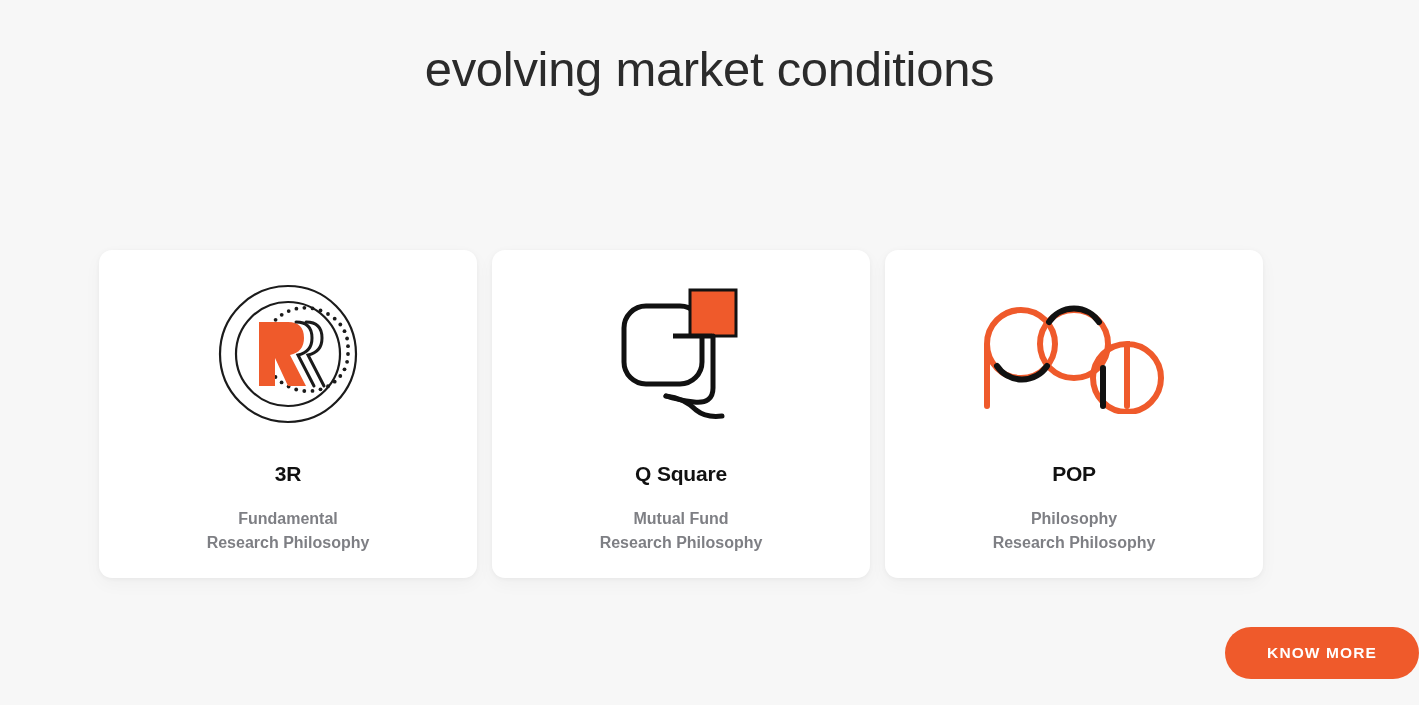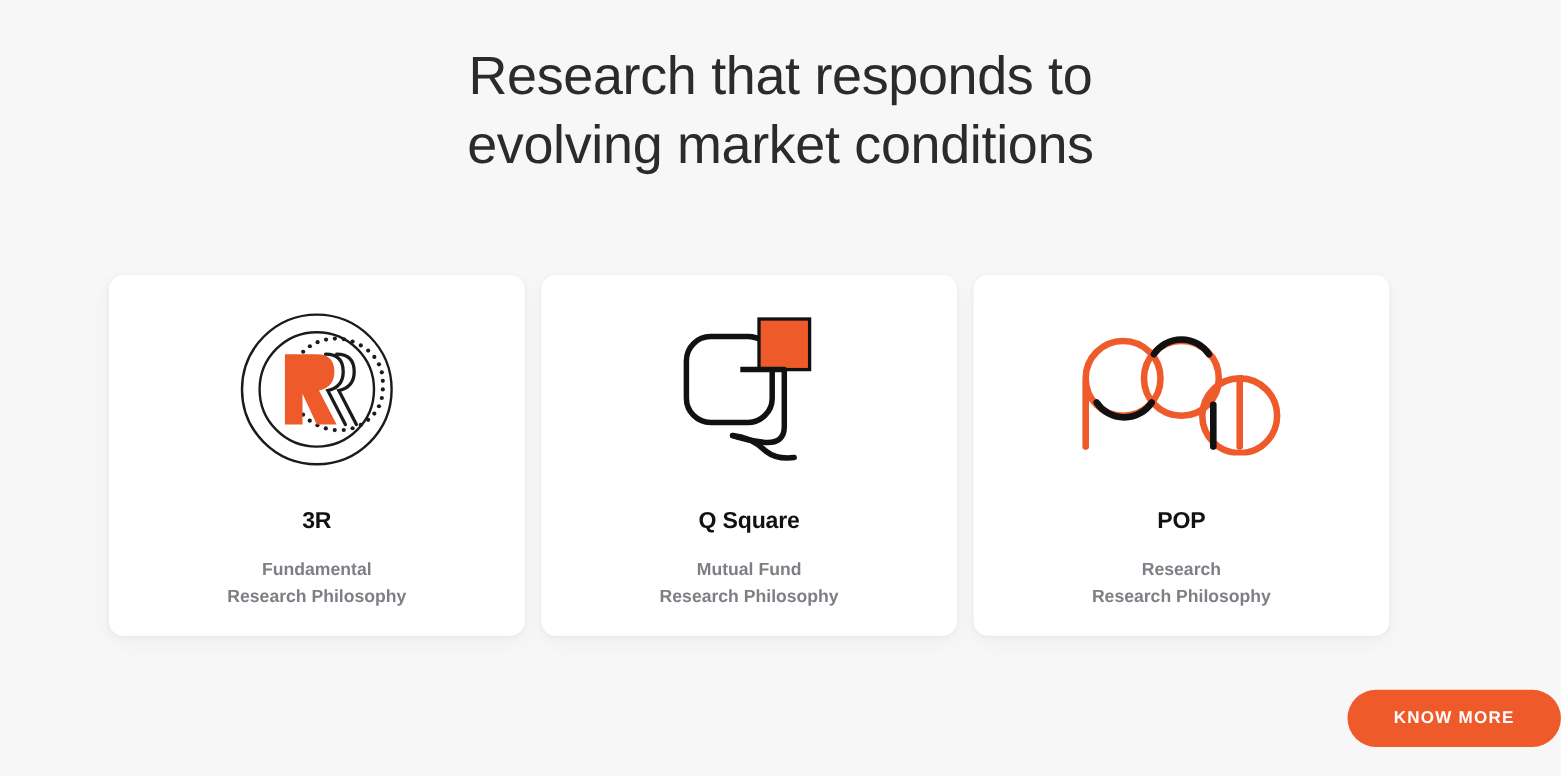--- a/index.html
+++ b/index.html
@@ -116,21 +116,20 @@
     cursor: pointer;
   }
 </style>
 </head>
 <body>
 
 <div class="page">
 
   <div class="heading-block">
     <h1 class="headline">
-      <span class="line">Research that responds to</span>
       <span class="line">evolving market conditions</span>
     </h1>
   </div>
 
   <div class="cards">
 
     <div class="card">
       <div class="logo-slot">
         <svg width="140" height="140" viewBox="0 0 140 140">
           <circle cx="70" cy="70" r="68" fill="none" stroke="#1b1b1b" stroke-width="2.2"></circle>
@@ -206,21 +205,21 @@
           <path d="M8 112 L8 50 A34 34 0 1 1 42 84 A34 34 0 0 1 8 50" fill="none" stroke="#ef5a2b" stroke-width="6" stroke-linecap="round"></path>
           <circle cx="95" cy="50" r="34" fill="none" stroke="#ef5a2b" stroke-width="6"></circle>
           <path d="M148 112 L148 50 A34 34 0 1 0 182 84 A34 34 0 0 0 148 50" fill="none" stroke="#ef5a2b" stroke-width="6" stroke-linecap="round"></path>
           <path d="M18 72 A30 30 0 0 0 68 72" fill="none" stroke="#111111" stroke-width="6" stroke-linecap="round"></path>
           <path d="M70 28 A30 30 0 0 1 120 28" fill="none" stroke="#111111" stroke-width="6" stroke-linecap="round"></path>
           <line x1="124" y1="74" x2="124" y2="112" stroke="#111111" stroke-width="6" stroke-linecap="round"></line>
         </svg>
       </div>
       <div class="card-title">POP</div>
       <div class="card-sub">
-        <span>Research</span>
+        <span>Philosophy</span>
         <span class="l2">Research Philosophy</span>
       </div>
     </div>
 
   </div>
 
   <div class="btn-row">
     <button class="know-more">KNOW MORE</button>
   </div>
 

